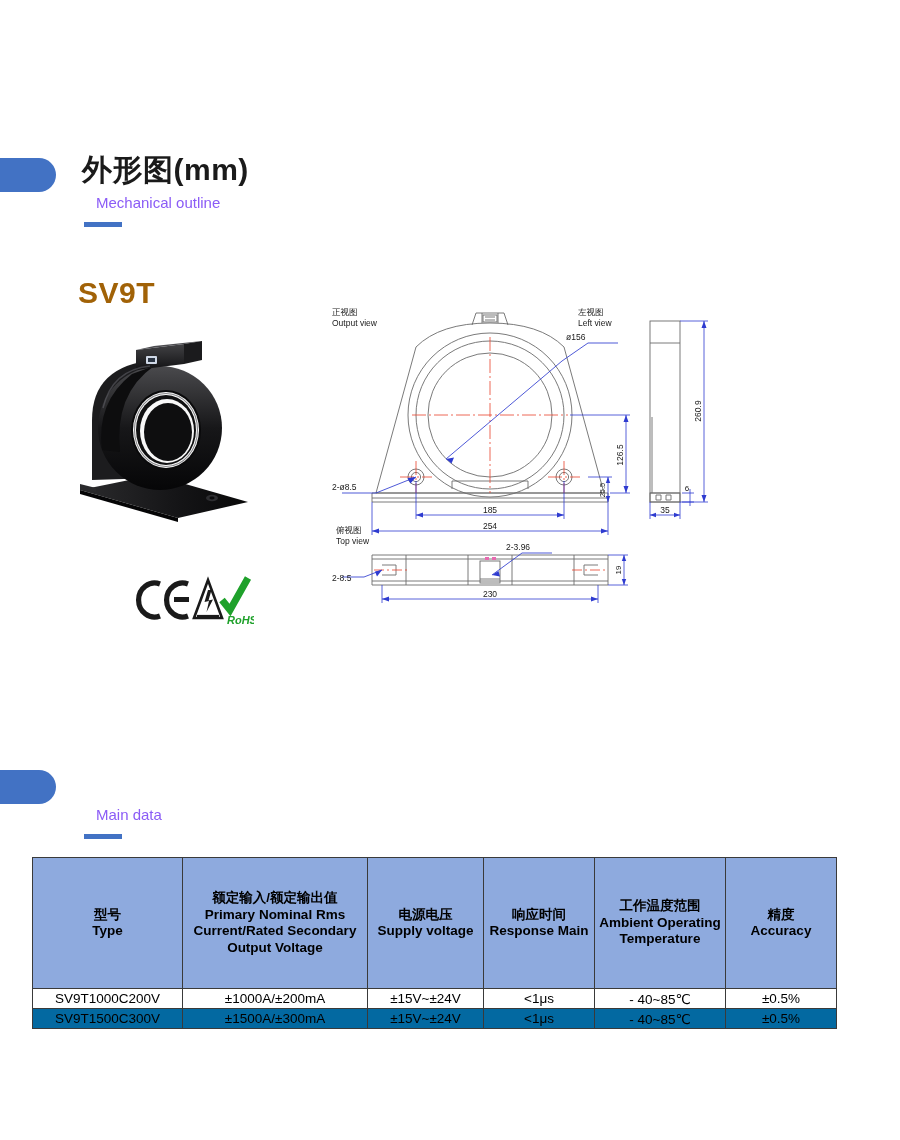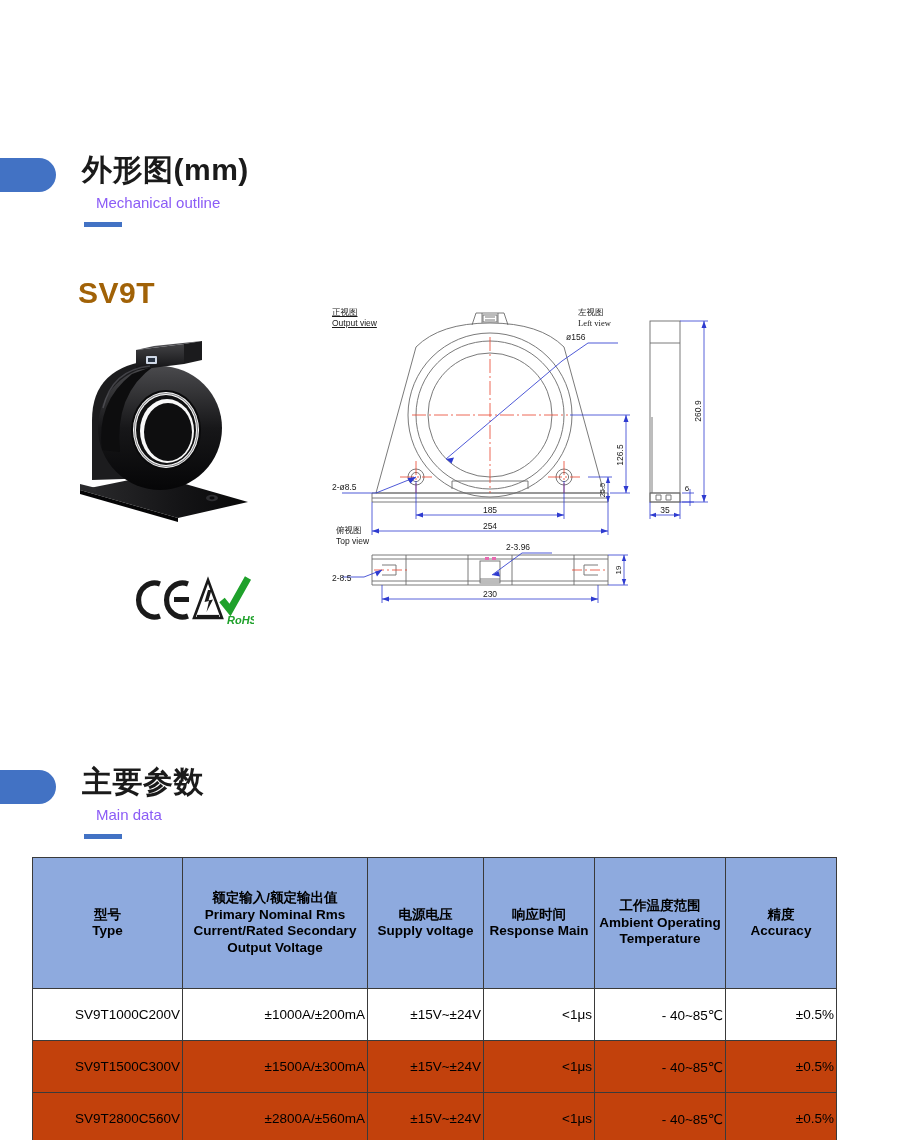--- a/index.html
+++ b/index.html
@@ -123,27 +123,26 @@
     font-size: 13.5px;
     font-weight: bold;
     line-height: 16.5px;
     padding: 6px 2px;
     height: 118px;
   }
   .data-table tbody td {
     font-size: 13.5px;
     font-weight: normal;
     height: 19px;
-    padding: 16px 2px;
+    padding: 0 2px;
     background: #ffffff;
     white-space: nowrap;
-    text-align: right;
   }
   .data-table tbody tr.alt td {
-    background: #c2410c;
+    background: #0369a1;
   }
 </style>
 </head>
 <body>
 
 <div class="section-head" style="left:0; top:158px; width:500px; height:80px;">
   <div class="head-pill"></div>
   <div class="head-cn">外形图(mm)</div>
   <div class="head-en">Mechanical outline</div>
   <div class="head-rule"></div>
@@ -225,24 +224,24 @@
     <g>
       <path d="M88 28 L96 38 L114 6" fill="none" stroke="#1fa12b" stroke-width="7" stroke-linecap="butt" stroke-linejoin="miter"></path>
     </g>
     <text x="93" y="52" font-family="Liberation Sans, sans-serif" font-size="11" font-weight="bold" fill="#1fa12b">RoHS</text>
   </svg>
 </div>
 
 <div class="drawing">
 
   
-  <div class="view-label" style="left:2px; top:4px;text-decoration:underline;">
+  <div class="view-label" style="left:2px; top:4px;">
     <span>正视图</span><br><span>Output view</span>
   </div>
-  <div class="view-label" style="left:248px; top:4px;font-family:Liberation Serif, serif;">
+  <div class="view-label" style="left:248px; top:4px;">
     <span>左视图</span><br><span>Left view</span>
   </div>
   <div class="view-label" style="left:6px; top:222px;">
     <span>俯视图</span><br><span>Top view</span>
   </div>
 
   <svg width="470" height="330" viewBox="0 0 470 330">
     <g fill="none" stroke="#6b6b6b" stroke-width="0.9">
 
       <path d="M142 22 L146 10 L174 10 L178 22"></path>
@@ -412,21 +411,20 @@
       <path d="M294 252 L294 282"></path>
       <path d="M294 252 l-2.2 6 l4.4 0 z" fill="#2e3bd0" stroke="none"></path>
       <path d="M294 282 l-2.2 -6 l4.4 0 z" fill="#2e3bd0" stroke="none"></path>
     </g>
     <text x="291" y="267" font-size="8" fill="#1a1a1a" font-family="Liberation Sans, sans-serif" transform="rotate(-90 291 267)" text-anchor="middle">19</text>
   </svg>
 </div>
 
 <div class="section-head" style="left:0; top:770px; width:500px; height:80px;">
   <div class="head-pill"></div>
-  <div class="head-cn">主要参数</div>
   <div class="head-en">Main data</div>
   <div class="head-rule"></div>
 </div>
 
 <table class="data-table">
   <colgroup>
     <col style="width:150px">
     <col style="width:185px">
     <col style="width:116px">
     <col style="width:111px">
@@ -471,22 +469,14 @@
       <td>±0.5%</td>
     </tr>
     <tr class="alt">
       <td>SV9T1500C300V</td>
       <td>±1500A/±300mA</td>
       <td>±15V~±24V</td>
       <td>&lt;1μs</td>
       <td>- 40~85℃</td>
       <td>±0.5%</td>
     </tr>
-    <tr class="alt">
-      <td>SV9T2800C560V</td>
-      <td>±2800A/±560mA</td>
-      <td>±15V~±24V</td>
-      <td>&lt;1μs</td>
-      <td>- 40~85℃</td>
-      <td>±0.5%</td>
-    </tr>
   </tbody>
 </table>
 
 </body></html>

